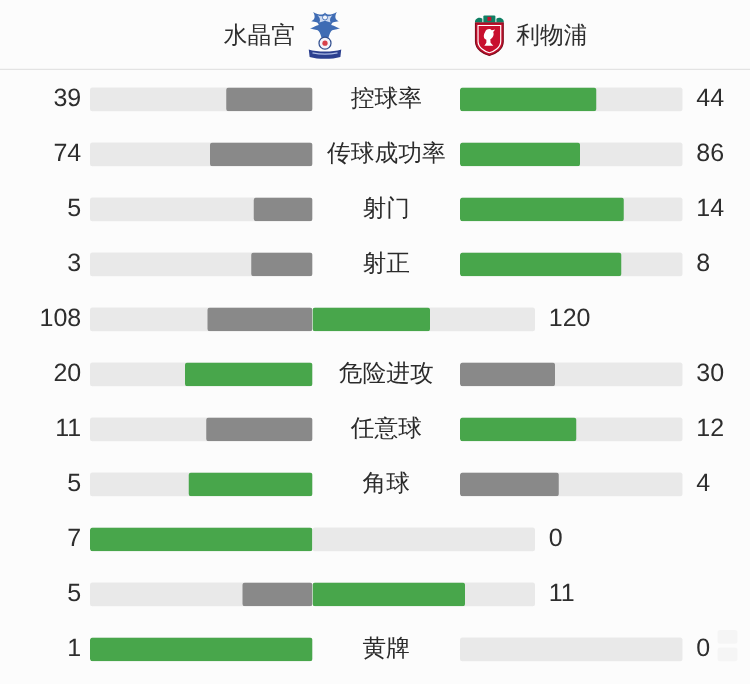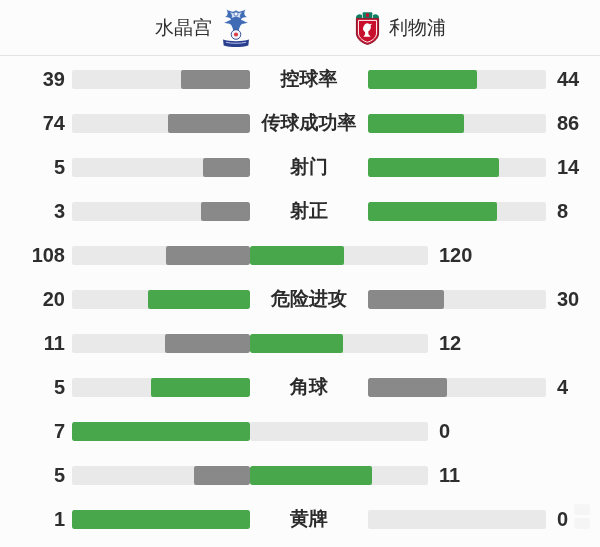--- a/index.html
+++ b/index.html
@@ -14,29 +14,29 @@
 
   
   .header {
     position:relative;
     height:56px;
     border-bottom:1px solid #e3e3e3;
     background:#fcfcfc;
   }
   .team {
     position:absolute; top:0; height:56px;
-    display:flex; align-items:center; gap:8px;
+    display:flex; align-items:center; gap:8px;margin-left:24px;
   }
   .team.home { left:155px; }
   .team.away { left:354px; }
   .team-name { font-size:19px; color:#2f2f2f; white-space:nowrap; }
   .crest { display:block; flex:none; }
 
   
-  .stats { padding-top:1px;font-weight:bold; }
+  .stats { padding-top:1px; }
   .stat-row {
     height:44px;
     display:flex;
     align-items:center;
   }
   .val {
     font-size:20px; color:#2e2e2e; line-height:1;
   }
   .val.home { width:65px; text-align:right; flex:none; }
   .val.away { margin-left:11px; text-align:left; flex:none; }
@@ -187,20 +187,21 @@
       <div class="fill" style="width: 42.8571%; background: rgb(137, 137, 137);"></div>
     </div>
     <div class="val away">30</div>
   </div>
 
   <div class="stat-row">
     <div class="val home">11</div>
     <div class="track home">
       <div class="fill" style="width: 47.8261%; background: rgb(137, 137, 137);"></div>
     </div>
+    <div class="stat-label">任意球</div>
     <div class="track away">
       <div class="fill" style="width: 52.1739%; background: rgb(72, 166, 75);"></div>
     </div>
     <div class="val away">12</div>
   </div>
 
   <div class="stat-row">
     <div class="val home">5</div>
     <div class="track home">
       <div class="fill" style="width: 55.5556%; background: rgb(72, 166, 75);"></div>

